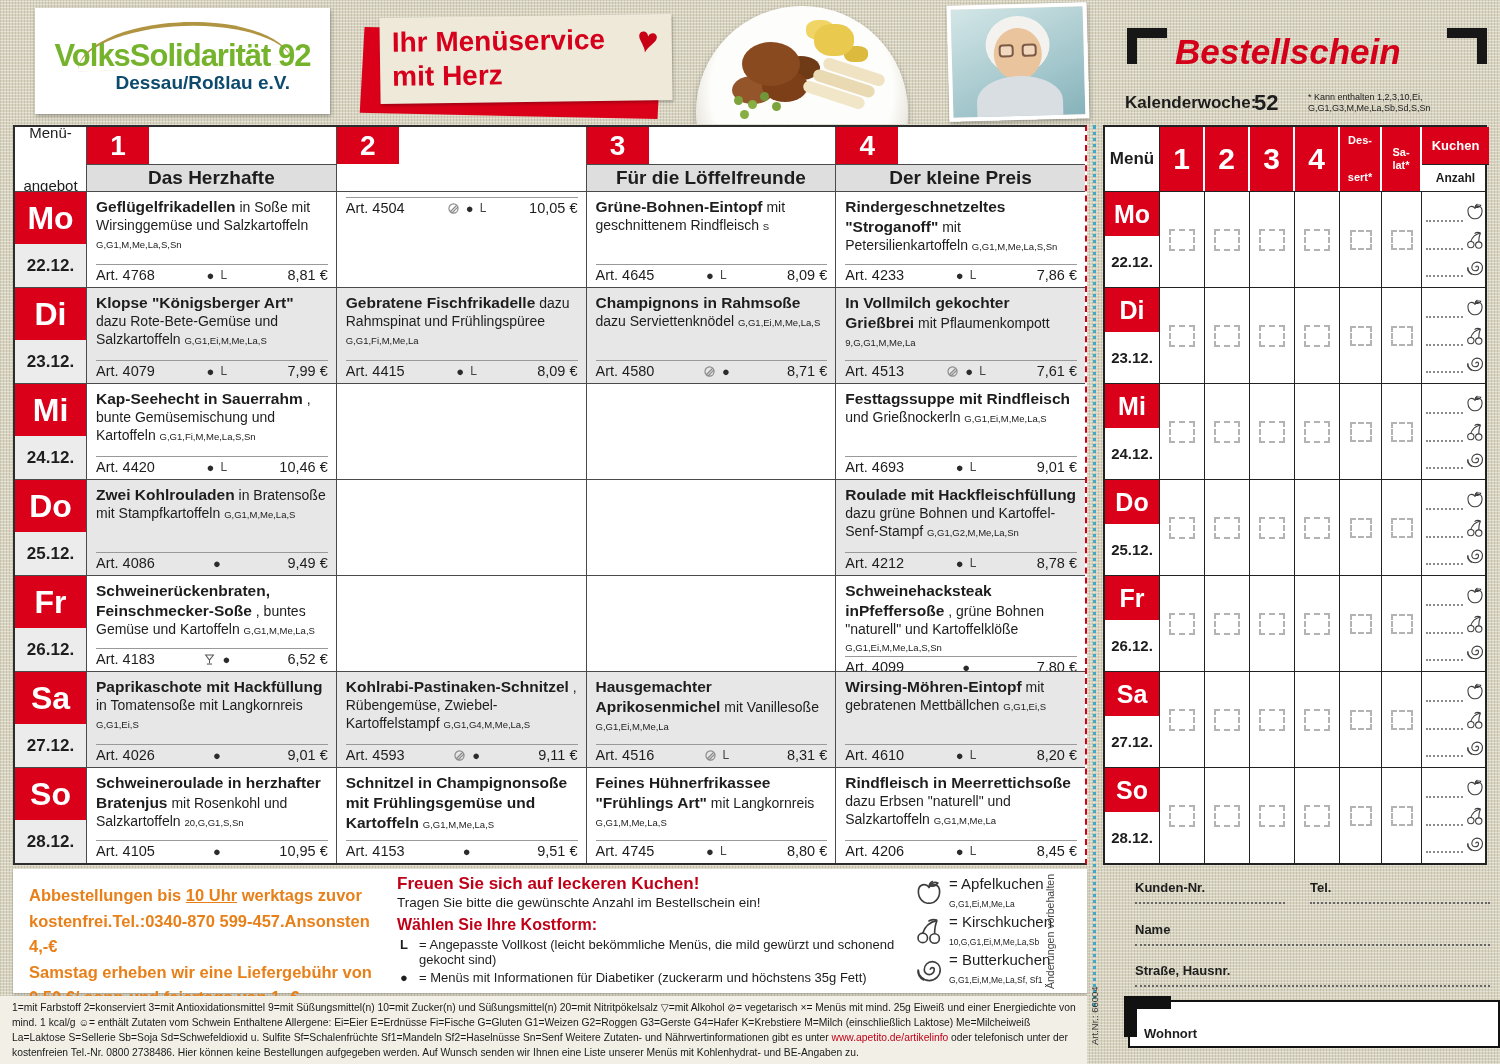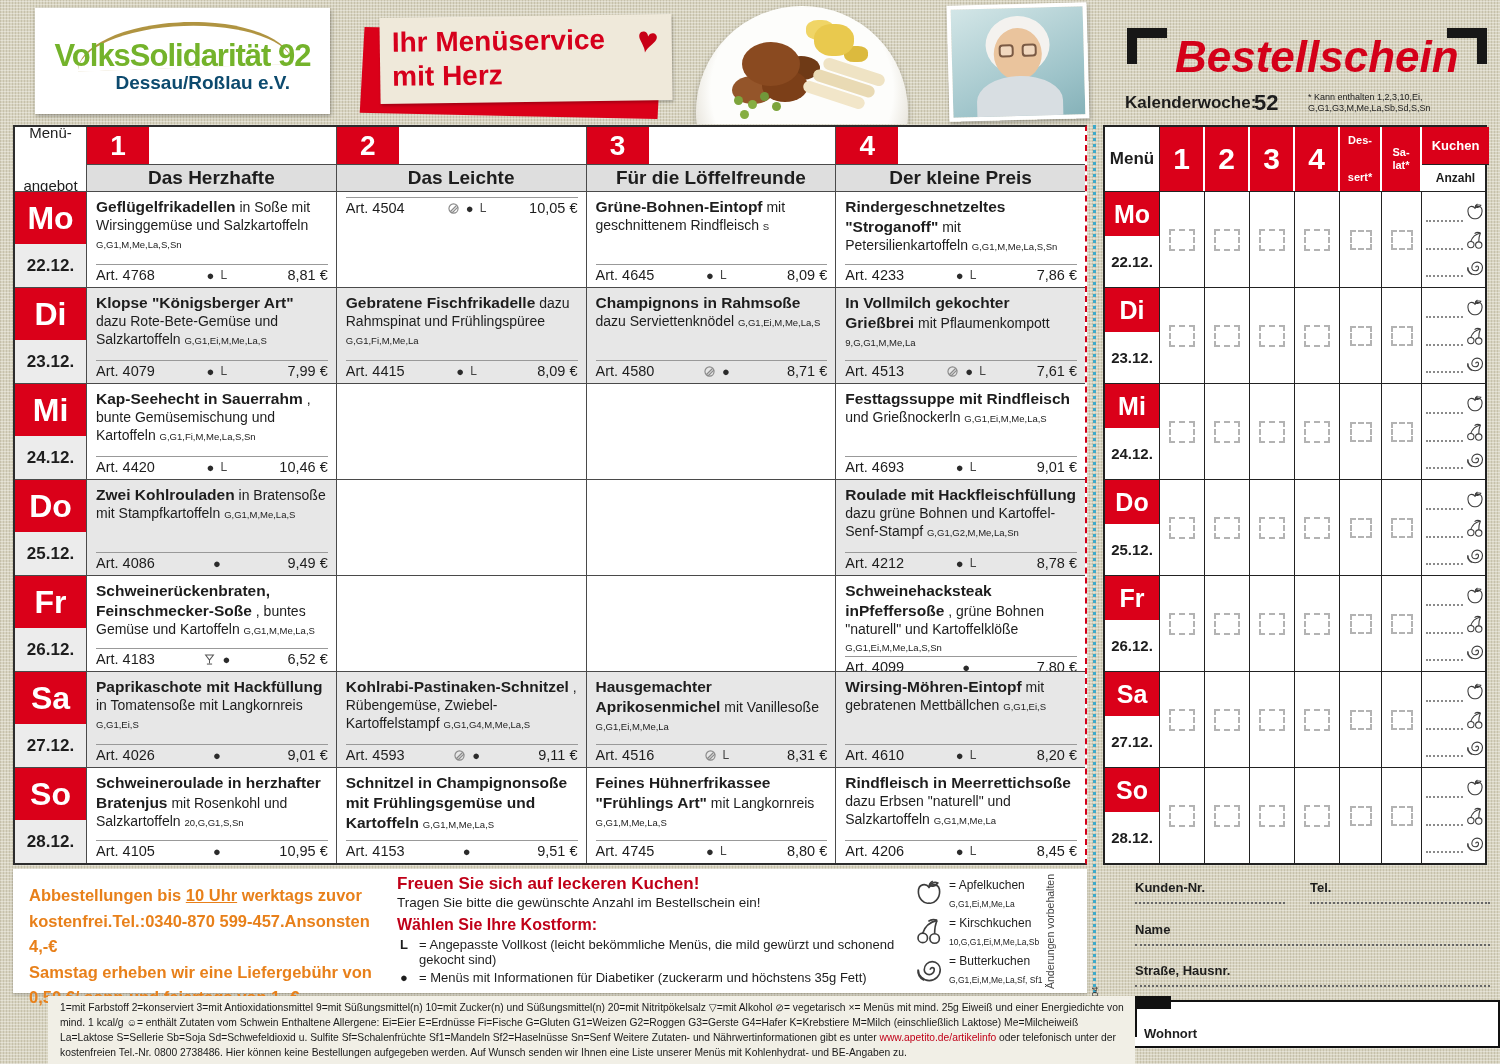--- a/index.html
+++ b/index.html
@@ -46,22 +46,22 @@
   .w-hair{ position:absolute; left:34px; top:8px; width:64px; height:58px; border-radius:50%; background:#f4f2ef; }
   .w-face{ position:absolute; left:42px; top:20px; width:48px; height:52px; border-radius:50%; background:#eac49d; }
   .w-glasses{ position:absolute; left:47px; top:36px; width:38px; height:14px; }
   .w-glasses i{ position:absolute; width:15px; height:13px; border:2px solid #7a5a44; border-radius:4px; background:rgba(255,255,255,.35); }
   .w-glasses i:last-child{ right:0; }
   .w-body{ position:absolute; left:24px; top:68px; width:86px; height:50px; border-radius:50% 50% 0 0; background:#d8dee2; }
   
   .bracket{ position:absolute; width:40px; height:36px; }
   .br-tl{ left:1127px; top:28px; border-left:10px solid #171717; border-top:10px solid #171717; }
   .br-tr{ left:1447px; top:28px; border-right:10px solid #171717; border-top:10px solid #171717; }
-  .bs-title{ position:absolute; left:1175px; top:32px; width:265px; text-align:center;
-    color:#d40019; font-size:44px; font-weight:bold; font-style:italic; }
+  .bs-title{ position:absolute; left:1175px; top:32px; width:265px; text-align:left;
+    color:#d40019; font-size:35px; font-weight:bold; font-style:italic; }
   .kw-label{ position:absolute; left:1125px; top:93px; font-size:17px; font-weight:bold;text-align:right; }
   .kw-value{ position:absolute; left:1254px; top:90px; font-size:22px; font-weight:bold; }
   .kann{ position:absolute; left:1308px; top:92px; width:184px; font-size:9px; line-height:1.25; color:#222; }
   
   .menu-card{ position:absolute; left:13px; top:125px; width:1074px; height:740px; background:#fff;
     border:2px solid #2d2d2d; border-right:2px dashed #d40019; display:flex; flex-direction:column; }
   .mt-header{ display:flex; height:64px; flex:none; }
   .corner{ width:72px; flex:none; border-right:1px solid #4a4a4a; display:flex; flex-direction:column;
     align-items:center; justify-content:center; font-size:15px; line-height:1.15;gap:36px; }
   .col-head{ flex:1; border-right:1px solid #4a4a4a; position:relative; }
@@ -139,27 +139,27 @@
   .cancel-box .u{ text-decoration:underline; }
   .promo{ flex:1; padding:5px 4px 2px 12px; }
   .promo-title{ color:#c00018; font-weight:bold; font-size:17px; }
   .promo-sub{ font-size:13.5px; margin-top:1px; }
   .kost-title{ color:#c00018; font-weight:bold; font-size:16px; margin-top:6px; }
   .kost-line{ font-size:13px; margin-top:3px; display:flex; gap:8px; align-items:baseline; }
   .kost-sym{ width:14px; flex:none; font-weight:bold; text-align:center; }
   .cake-legend{ width:175px; flex:none; display:flex; flex-direction:column; justify-content:space-evenly; padding:4px 0 4px 2px; }
   .cl-row{ display:flex; align-items:center; gap:5px; }
   .cl-row svg.cake{ width:30px; height:30px; }
-  .cl-name{ font-size:12px; }
+  .cl-name{ font-size:15px; }
   .cl-alg{ font-size:8.5px; }
   .aenderungen{ position:absolute; left:1044px; top:869px; height:124px; width:16px;
     writing-mode:vertical-rl; transform:rotate(180deg); font-size:10.5px; color:#444; text-align:center; }
   
   .footer{ position:absolute; left:0; top:996px; width:1087px; height:68px; background:#f1efe6;
-    padding:5px 10px 0 12px; font-size:10.3px; line-height:1.45; color:#1a1a1a;margin-left:48px; }
+    padding:5px 10px 0 12px; font-size:10.3px; line-height:1.45; color:#1a1a1a; }
   .footer .link{ color:#c00018; }
 </style>
 </head>
 <body>
 
 <div class="logo-box">
   <div class="logo-swoosh"></div>
   <div class="logo-main">VolksSolidarität 92</div>
   <div class="logo-sub">Dessau/Roßlau e.V.</div>
 </div>
@@ -201,21 +201,20 @@
     <div class="corner">
       <span>Menü-</span>
       <span>angebot</span>
     </div>
   <div class="col-head">
         <div class="num-box">1</div>
         <div class="cat-band">Das Herzhafte</div>
       </div>
       <div class="col-head">
         <div class="num-box">2</div>
-        <div class="cat-band">Das Leichte</div>
       </div>
       <div class="col-head">
         <div class="num-box">3</div>
         <div class="cat-band">Für die Löffelfreunde</div>
       </div>
       <div class="col-head">
         <div class="num-box">4</div>
         <div class="cat-band">Der kleine Preis</div>
       </div>
     </div>

